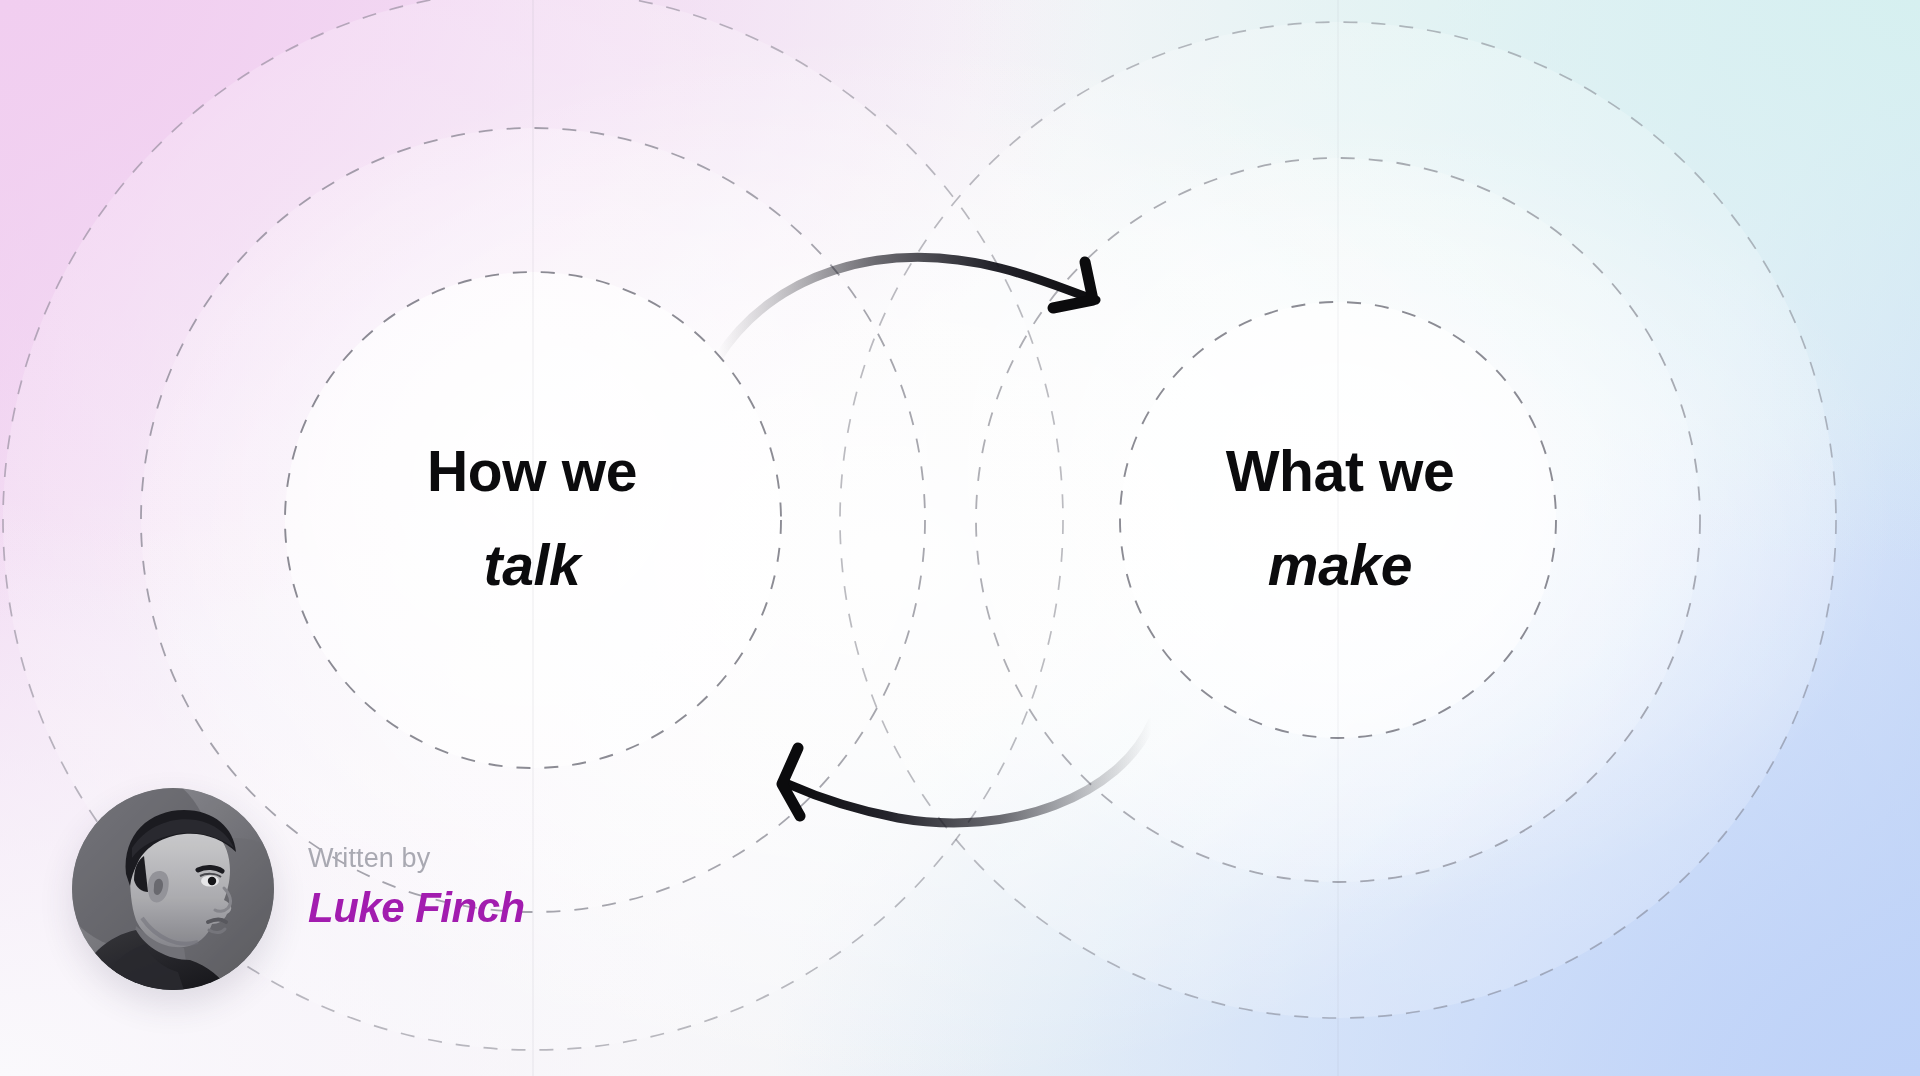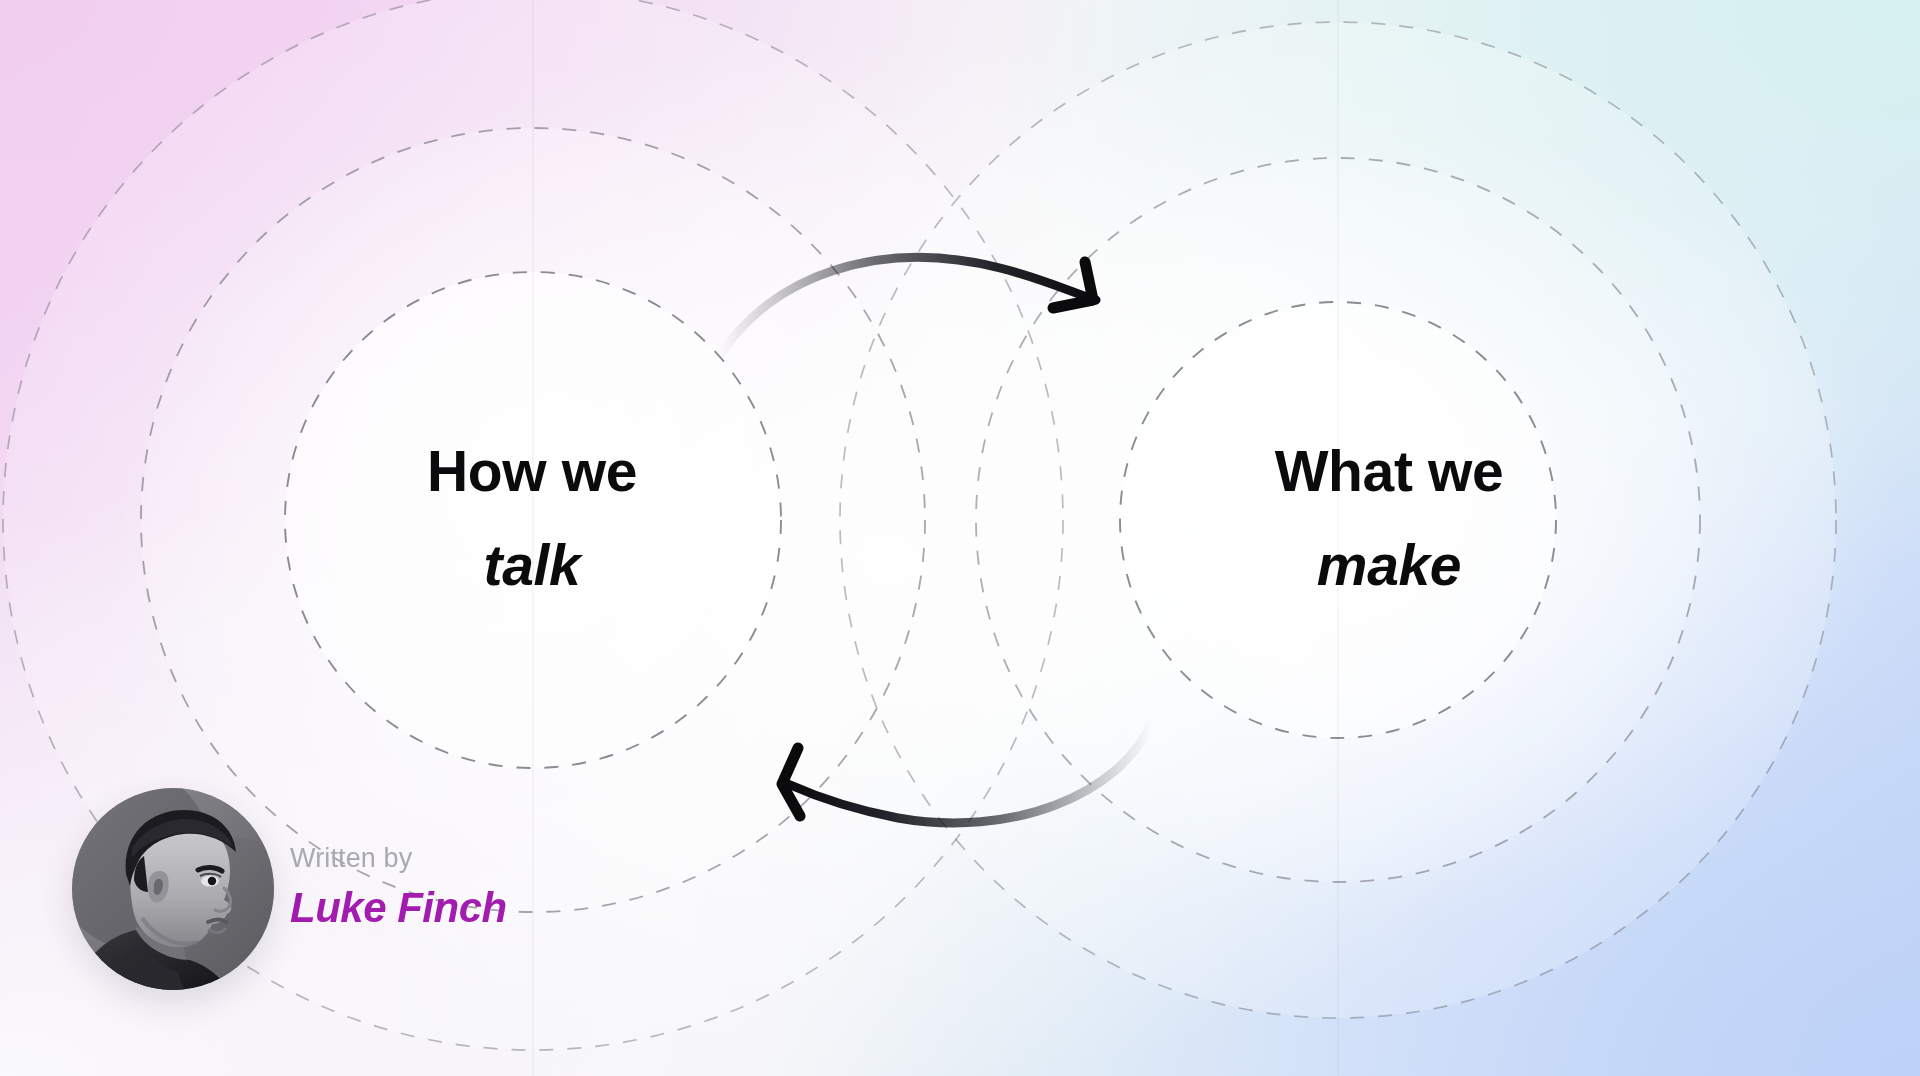--- a/index.html
+++ b/index.html
@@ -45,27 +45,27 @@
     text-align:center;
     color:#0b0b0d;
     line-height:1.08;
     letter-spacing:-0.022em;
     gap:32px;
   }
   .bubble .l1{ font-size:57px; font-weight:700; }
   .bubble .l2{ font-size:57px; font-weight:700; font-style:italic; }
 
   #bubble-left { left:282px; top:404px; width:500px; height:230px; }
-  #bubble-right{ left:1139px; top:404px; width:500px; height:230px; }
+  #bubble-right{ left:1090px; top:404px; width:500px; height:230px; }
 
   
   #author{
     position:absolute;
     left:72px; top:788px;
-    display:flex; align-items:center; gap:16px;
+    display:flex; align-items:center; gap:34px;
   }
   #avatar-wrap{
     position:relative;
     width:202px; height:202px;
     border-radius:50%;
     overflow:hidden;
     flex:0 0 auto;
     box-shadow:0 14px 34px rgba(60,50,80,0.14);
     background:#8d8d92;
   }

